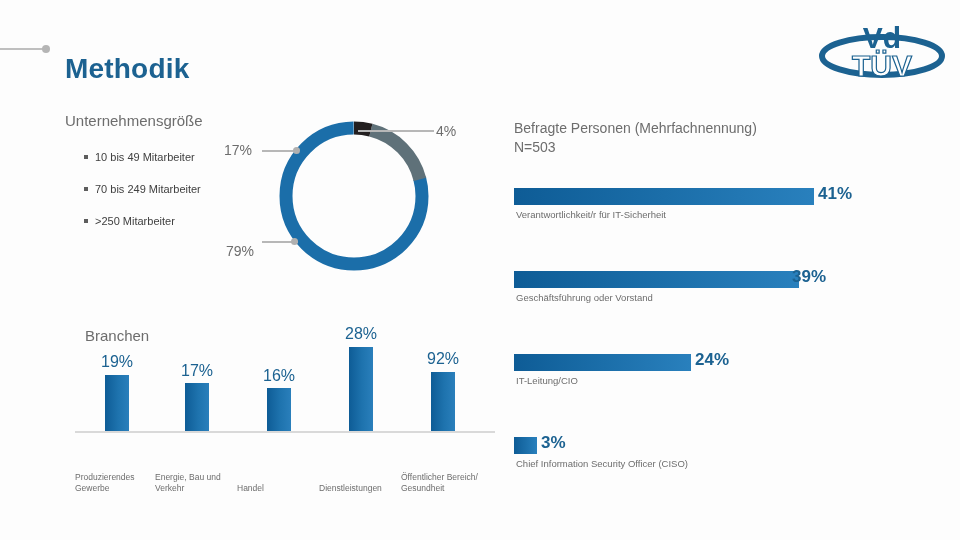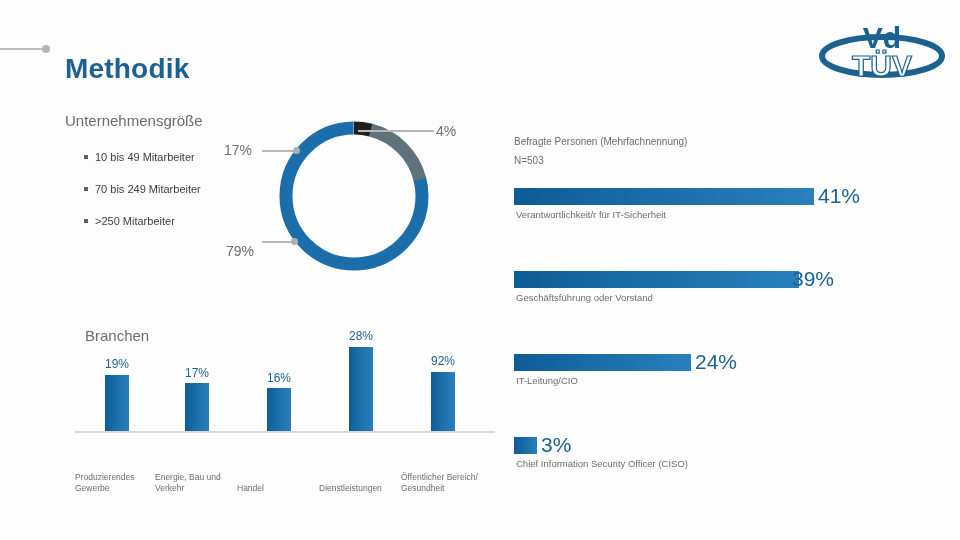--- a/index.html
+++ b/index.html
@@ -58,22 +58,22 @@
     position: absolute;
     font-size: 15px;
     color: #6d6d6d;
     white-space: nowrap;
   }
   #heading-unternehmensgroesse { left: 65px; top: 112px; }
   #heading-branchen { left: 65px; top: 327px; margin-left: 20px; }
   #heading-befragte {
     position: absolute;
     left: 514px;
-    top: 132px;
-    font-size: 10px;
+    top: 119px;
+    font-size: 14px;
     color: #6d6d6d;
     line-height: 19px;
     white-space: pre-line;
   }
 
   
   #size-legend {
     position: absolute;
     left: 84px;
     top: 150px;
@@ -160,21 +160,21 @@
     bottom: 69px;
     left: 50%;
     transform: translateX(-50%);
     width: 24px;
     background: linear-gradient(to right, #0e5c96 0%, #1e73ae 55%, #2a7fbb 100%);
   }
   .col-value {
     position: absolute;
     left: 50%;
     transform: translateX(-50%);
-    font-size: 12px;
+    font-size: 16px;
     color: #1c6291;
     white-space: nowrap;
   }
   .col-label {
     position: absolute;
     bottom: 6px;
     left: 0;
     width: 84px;
     font-size: 8.5px;
     line-height: 11px;
@@ -202,22 +202,22 @@
   .hbar-fill {
     position: absolute;
     left: 0;
     top: 0;
     height: 17px;
     background: linear-gradient(to right, #0e5c96 0%, #1b6ea9 50%, #2980bd 100%);
   }
   .hbar-value {
     position: absolute;
     top: -4px;
-    font-size: 21px;
-    font-weight: normal;
+    font-size: 17px;
+    font-weight: bold;
     color: #1c6291;
     white-space: nowrap;
   }
   .hbar-label {
     position: absolute;
     left: 2px;
     top: 21px;
     font-size: 9.5px;
     color: #6d6d6d;
     white-space: nowrap;

